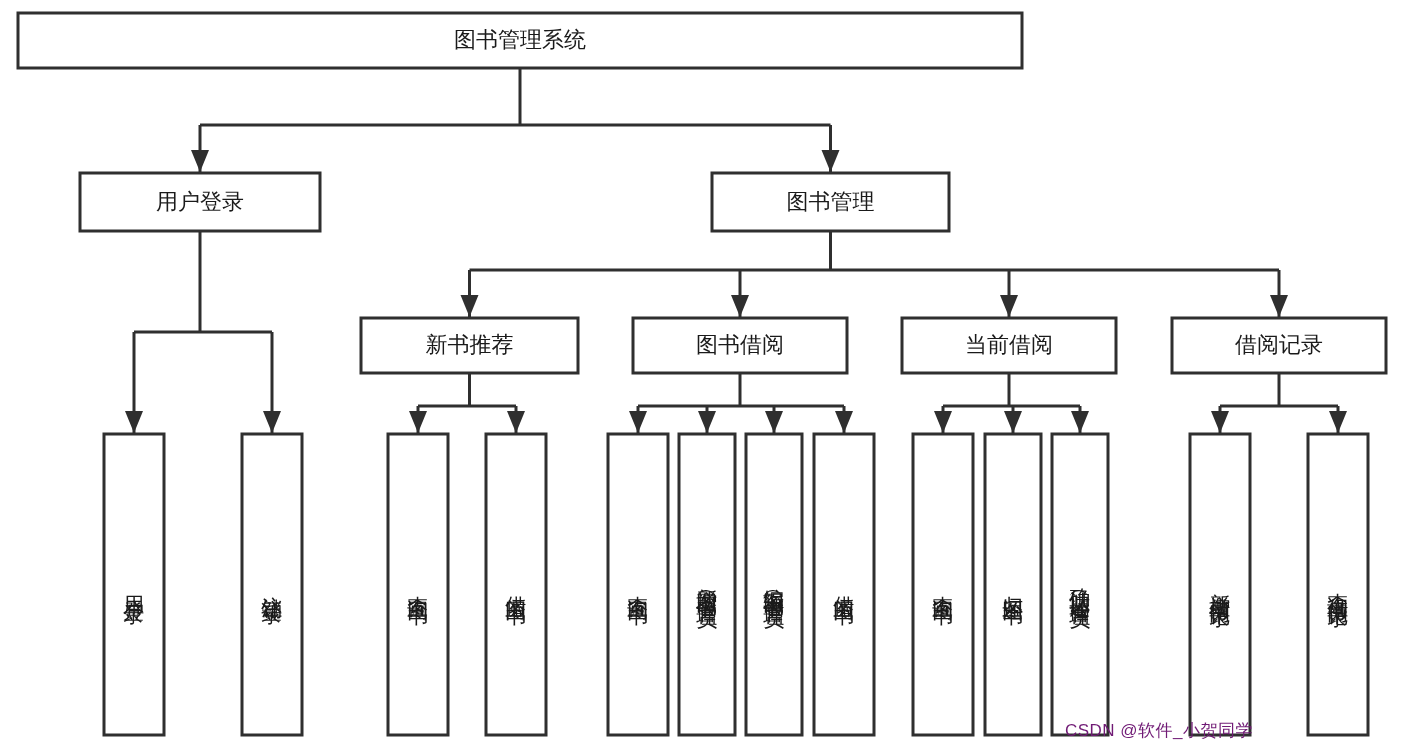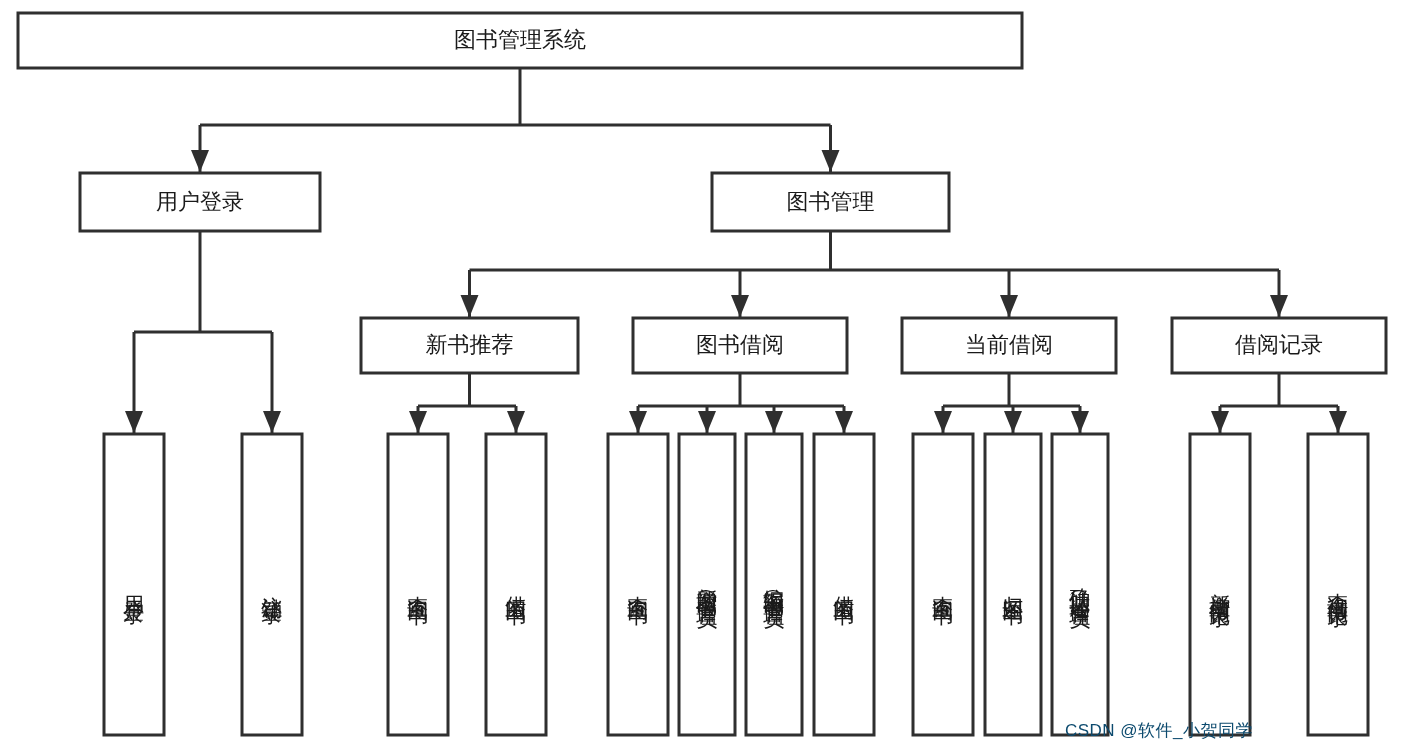--- a/index.html
+++ b/index.html
@@ -64,21 +64,21 @@
     color: #1a1a1a;
     white-space: nowrap;
     text-align: center;
   }
   .watermark {
     position: absolute;
     right: 8px;
     bottom: 5px;
     font-family: "Liberation Sans", "DejaVu Sans", sans-serif;
     font-size: 17px;
-    color: #0c4a6e;
+    color: #701a75;
     white-space: nowrap;
     letter-spacing: 0.5px;
   }
 </style>
 </head>
 <body>
 
 <div id="diagram-root">
 
   <svg class="canvas" viewBox="0 0 1405 747">

